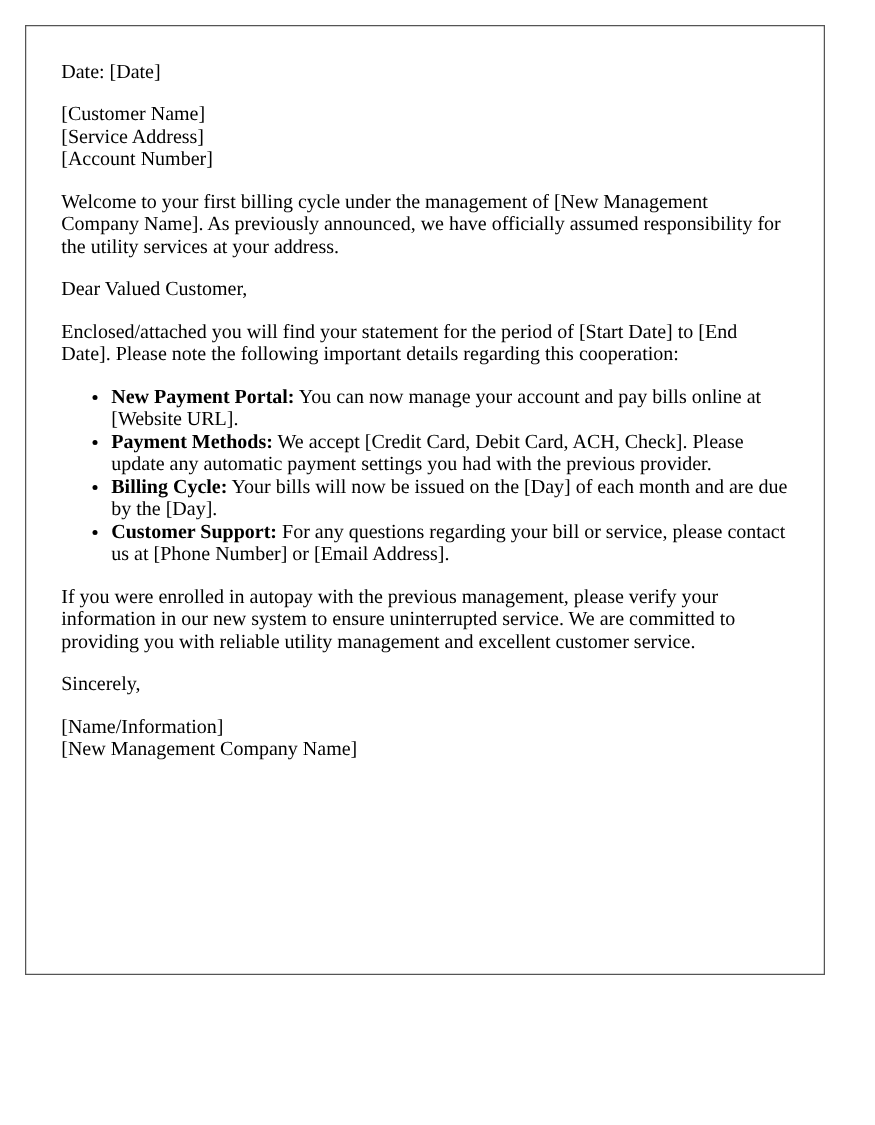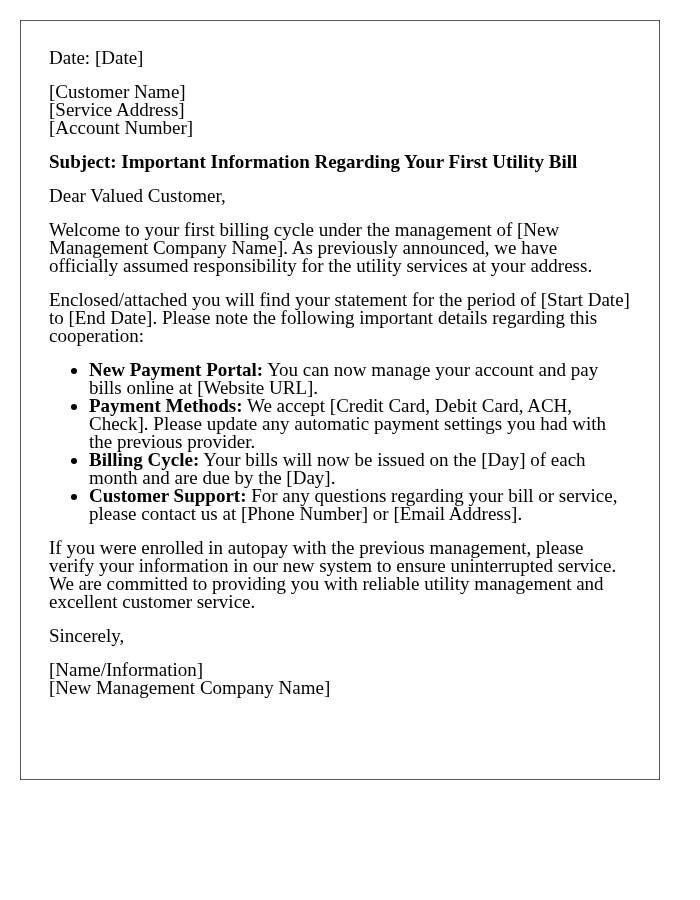--- a/index.html
+++ b/index.html
@@ -3,21 +3,21 @@
 <meta charset="utf-8">
 <style>
   html, body { margin: 0; padding: 0; background: #ffffff; }
   body { width: 700px; height: 900px; position: relative; font-family: "Liberation Serif", serif; color: #000; }
   .page {
     position: absolute; left: 20px; top: 20px;
     width: 640px; height: 760px;
     border: 1px solid #555;
     box-sizing: border-box;
     padding: 28px 28px 0 28px;
-    font-size: 19px; line-height: 18px;
+    font-size: 16px; line-height: 18px;
   }
   p { margin: 0 0 16px 0; }
   .block { margin: 0 0 16px 0; }
   .block div { line-height: 18px; }
   .subject { font-weight: bold; }
   ul { margin: 0 0 16px 0; padding-left: 40px; }
   li { margin: 0; line-height: 18px; }
   li b { font-weight: bold; }
 </style>
 </head>
@@ -25,25 +25,24 @@
 
 <div class="page">
   <p>Date: [Date]</p>
 
   <div class="block">
     <div>[Customer Name]</div>
     <div>[Service Address]</div>
     <div>[Account Number]</div>
   </div>
 
-  <p class="subject">Subject: Important Information Regarding Your First Utility Bill</p>
+
+  <p>Welcome to your first billing cycle under the management of [New Management Company Name]. As previously announced, we have officially assumed responsibility for the utility services at your address.</p>
 
   <p>Dear Valued Customer,</p>
-
-  <p>Welcome to your first billing cycle under the management of [New Management Company Name]. As previously announced, we have officially assumed responsibility for the utility services at your address.</p>
 
   <p>Enclosed/attached you will find your statement for the period of [Start Date] to [End Date]. Please note the following important details regarding this cooperation:</p>
 
   <ul>
     <li><b>New Payment Portal:</b><span> You can now manage your account and pay bills online at [Website URL].</span></li>
     <li><b>Payment Methods:</b><span> We accept [Credit Card, Debit Card, ACH, Check]. Please update any automatic payment settings you had with the previous provider.</span></li>
     <li><b>Billing Cycle:</b><span> Your bills will now be issued on the [Day] of each month and are due by the [Day].</span></li>
     <li><b>Customer Support:</b><span> For any questions regarding your bill or service, please contact us at [Phone Number] or [Email Address].</span></li>
   </ul>
 

